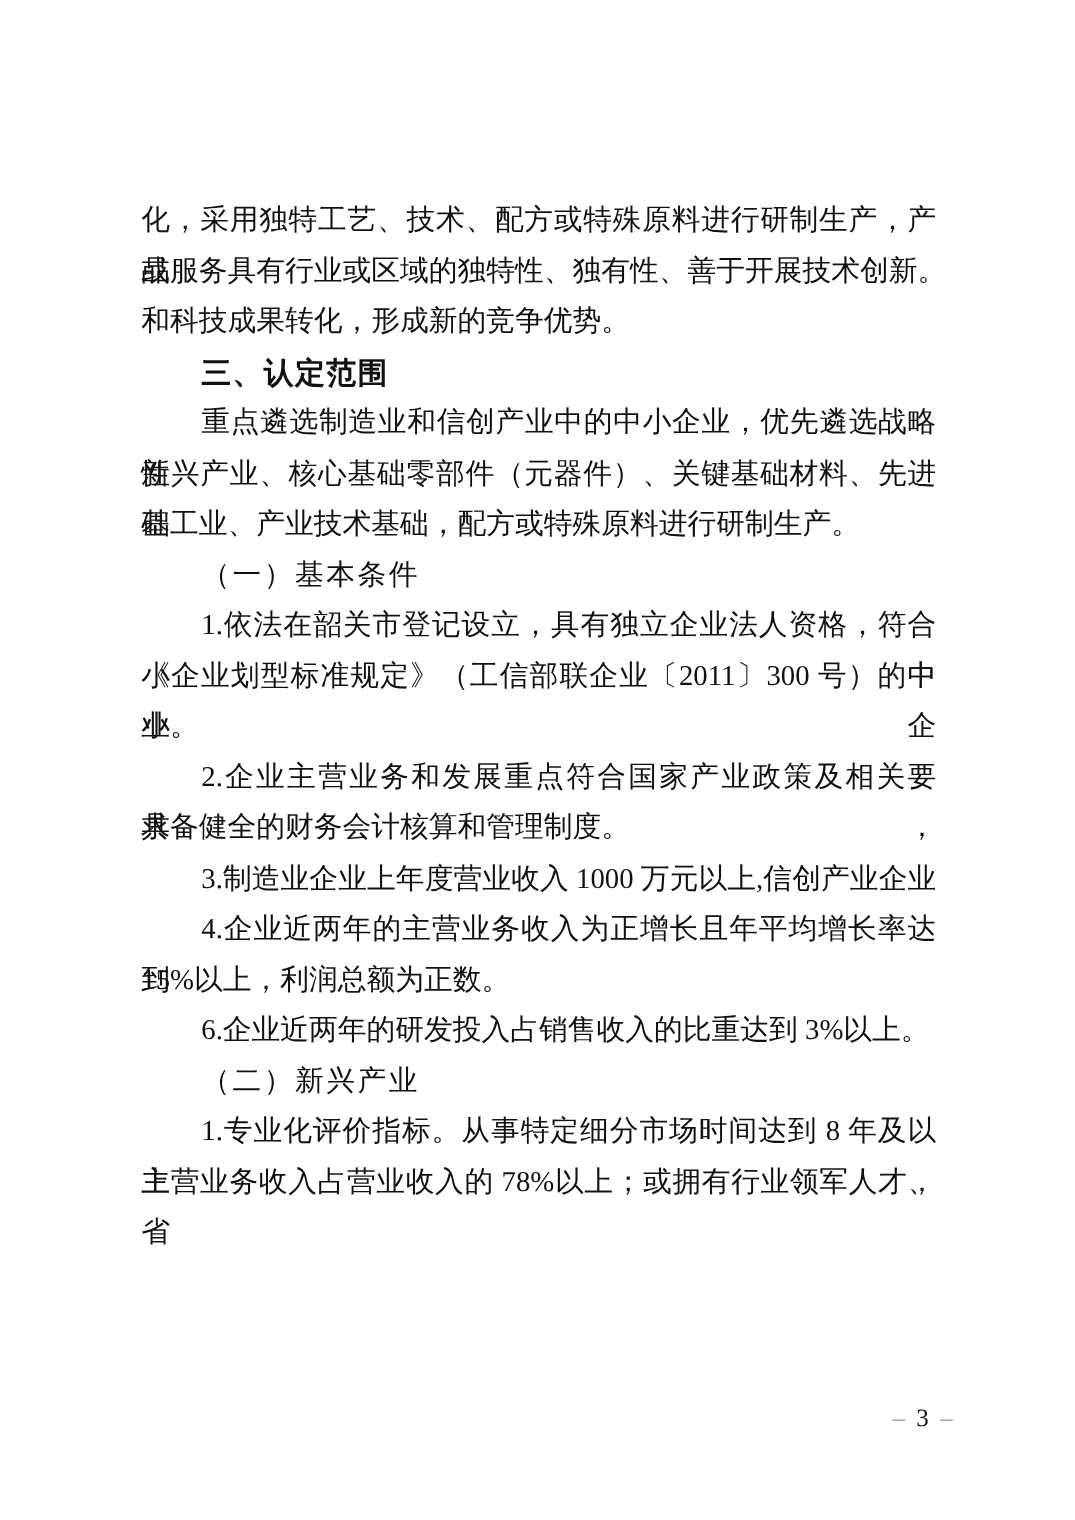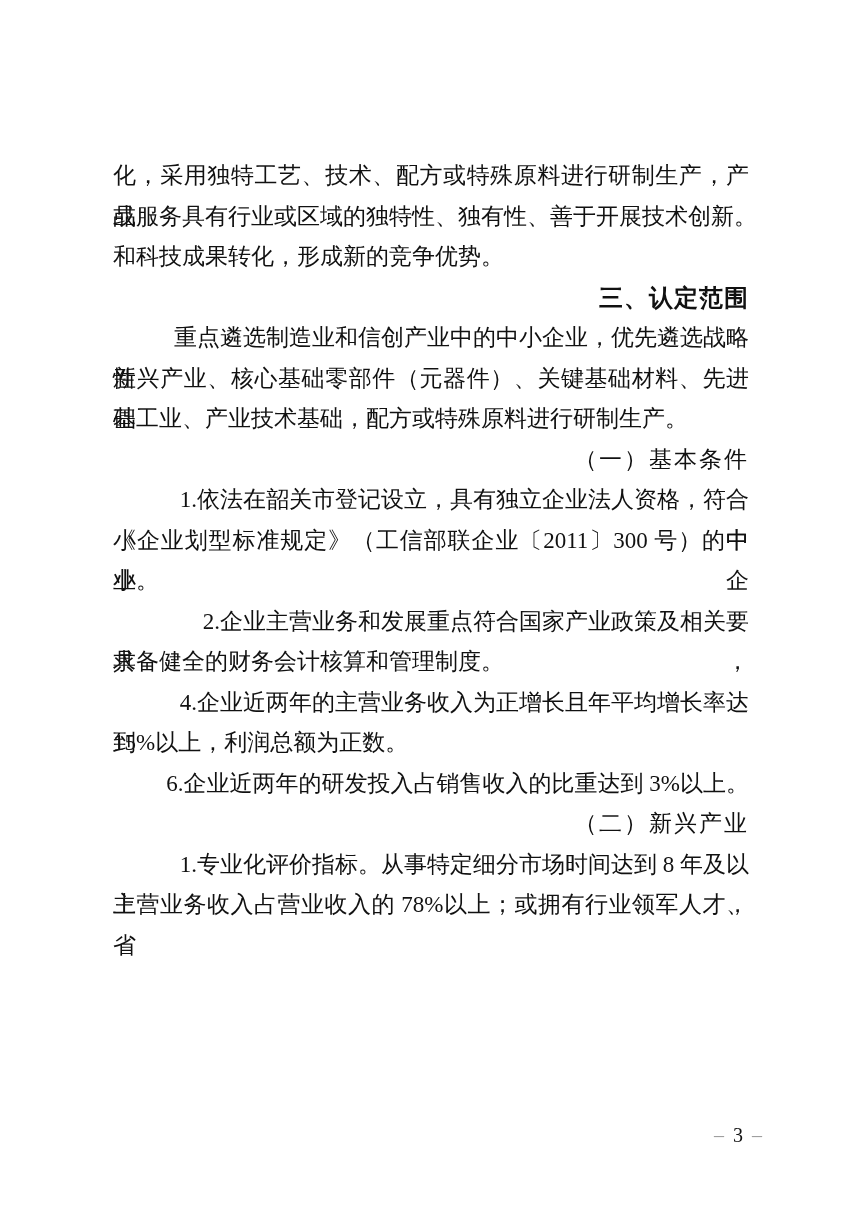--- a/index.html
+++ b/index.html
@@ -26,21 +26,21 @@
     height: 40.5px;
     line-height: 40.5px;
     font-size: 23px;
     white-space: nowrap;
   }
   .j {
     white-space: normal;
     text-align: justify;
     text-align-last: justify;
   }
-  .ind { text-indent: 48px; text-align: right; }
+  .ind { text-indent: 48px; }
   .h {
     font-family: "DejaVu Sans", "Liberation Sans", sans-serif;
     font-weight: 700;
     font-size: 24px;
     letter-spacing: 1px;
   }
   .sub { letter-spacing: 2px; }
   .footer {
     position: absolute;
     top: 1122px;
@@ -66,20 +66,21 @@
     <div class="line h ind">三、认定范围</div>
     <div class="line j ind">重点遴选制造业和信创产业中的中小企业，优先遴选战略性</div>
     <div class="line j">新兴产业、核心基础零部件（元器件）、关键基础材料、先进基</div>
     <div class="line">础工业、产业技术基础，配方或特殊原料进行研制生产。</div>
     <div class="line sub ind">（一）基本条件</div>
     <div class="line j ind">1.依法在韶关市登记设立，具有独立企业法人资格，符合《中</div>
     <div class="line j">小企业划型标准规定》（工信部联企业〔2011〕300 号）的中小企</div>
     <div class="line">业。</div>
     <div class="line j ind">2.企业主营业务和发展重点符合国家产业政策及相关要求，</div>
     <div class="line">具备健全的财务会计核算和管理制度。</div>
+    <div class="line j ind">3.制造业企业上年度营业收入 1000 万元以上,信创产业企业</div>
     <div class="line j ind">4.企业近两年的主营业务收入为正增长且年平均增长率达到</div>
     <div class="line">15%以上，利润总额为正数。</div>
     <div class="line ind">6.企业近两年的研发投入占销售收入的比重达到 3%以上。</div>
     <div class="line sub ind">（二）新兴产业</div>
     <div class="line j ind">1.专业化评价指标。从事特定细分市场时间达到 8 年及以上，</div>
     <div class="line j">主营业务收入占营业收入的 78%以上；或拥有行业领军人才、省</div>
   </div>
 
   <div class="footer">
     <span class="dash">–</span><span class="num">3</span><span class="dash">–</span>

